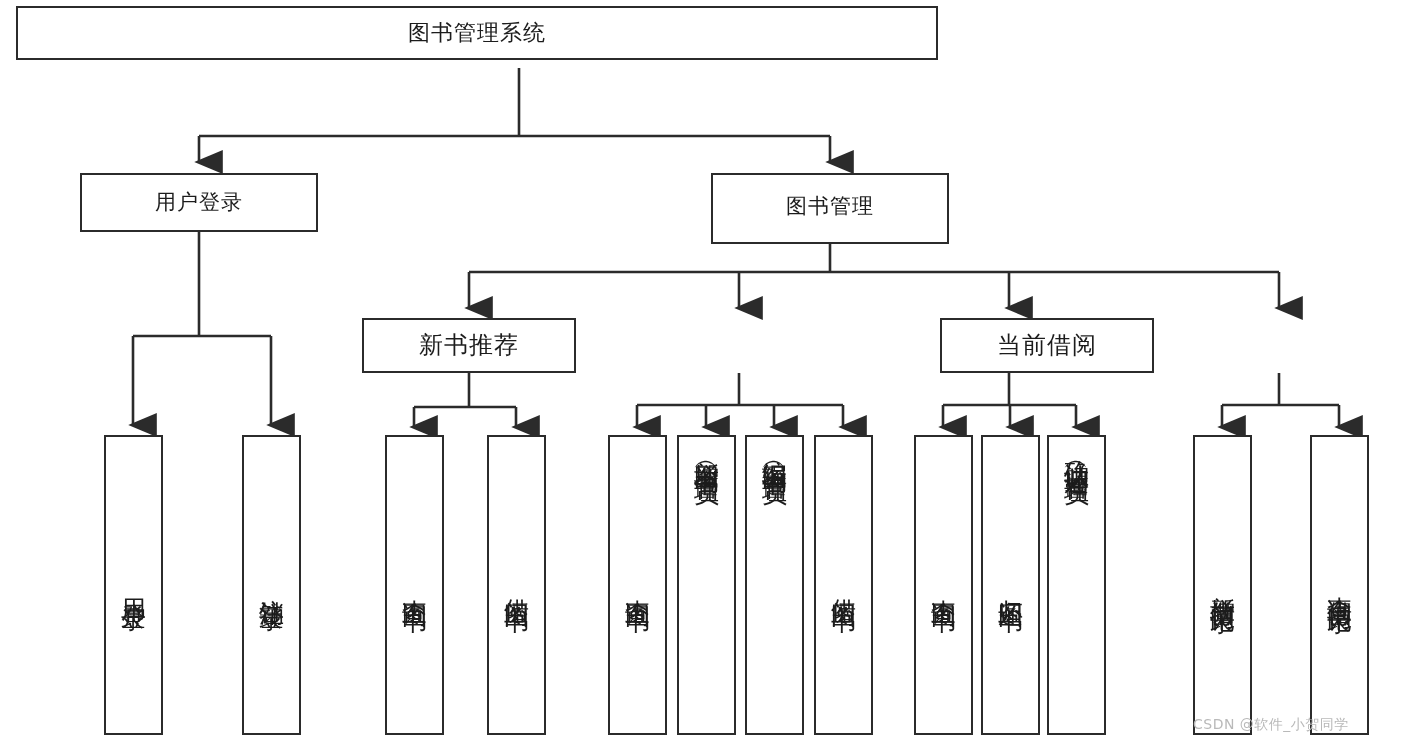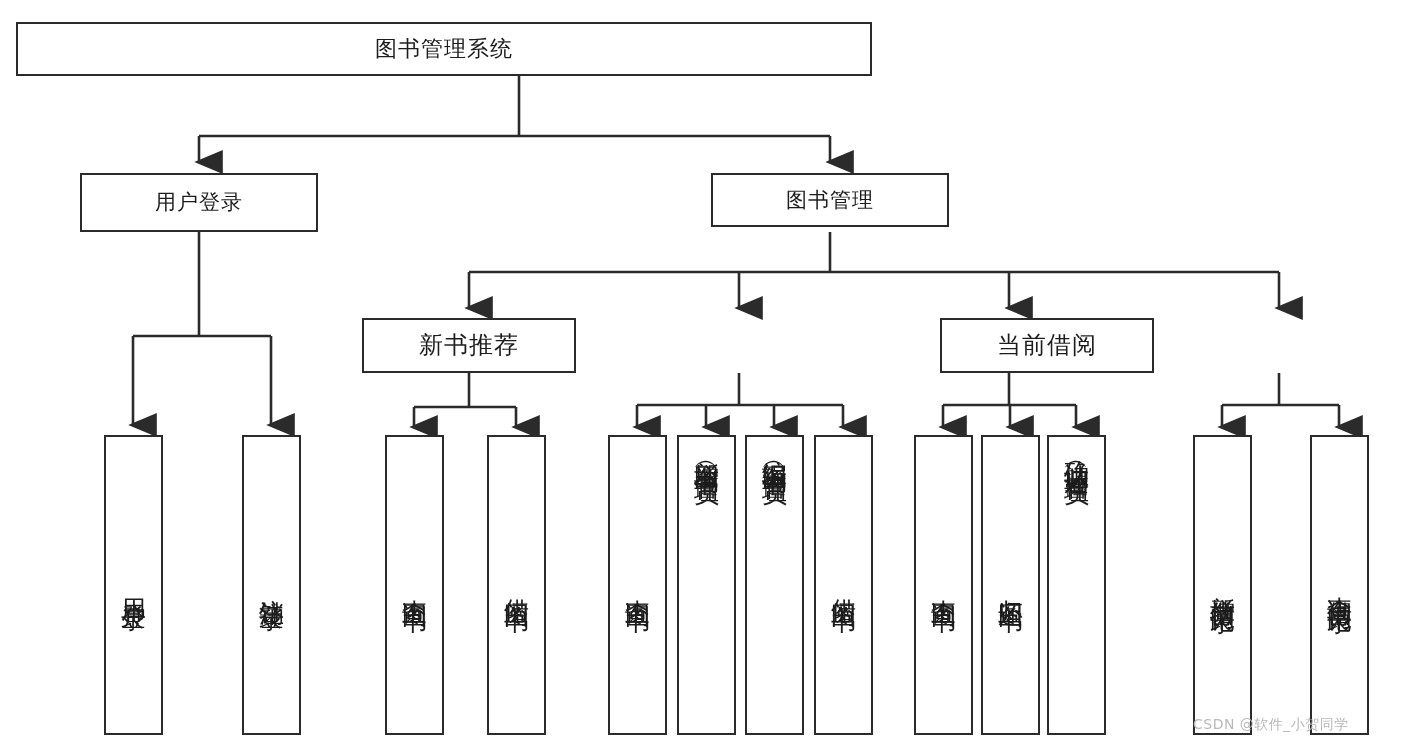--- a/index.html
+++ b/index.html
@@ -123,29 +123,29 @@
       <path d="M 1010 405 L 1010 427" marker-end="url(#arrow)"></path>
       <path d="M 1076 405 L 1076 427" marker-end="url(#arrow)"></path>
 
       <path d="M 1279 373 L 1279 405"></path>
       <path d="M 1222 405 L 1339 405"></path>
       <path d="M 1222 405 L 1222 427" marker-end="url(#arrow)"></path>
       <path d="M 1339 405 L 1339 427" marker-end="url(#arrow)"></path>
     </g>
   </svg>
 
-  <div class="node root" style="left:16px;top:22px;width:856px;height:54px;">
+  <div class="node root" style="left:16px;top:6px;width:922px;height:54px;">
     <span class="node-label">图书管理系统</span>
   </div>
 
   <div class="node lvl1" style="left:80px;top:173px;width:238px;height:59px;">
     <span class="node-label">用户登录</span>
   </div>
 
-  <div class="node lvl1" style="left:711px;top:173px;width:238px;height:54px;">
+  <div class="node lvl1" style="left:711px;top:173px;width:238px;height:71px;font-family:Liberation Mono, monospace;">
     <span class="node-label">图书管理</span>
   </div>
 
   <div class="node lvl2" style="left:362px;top:318px;width:214px;height:55px;">
     <span class="node-label">新书推荐</span>
   </div>
 
 
   <div class="node lvl2" style="left:940px;top:318px;width:214px;height:55px;">
     <span class="node-label">当前借阅</span>

